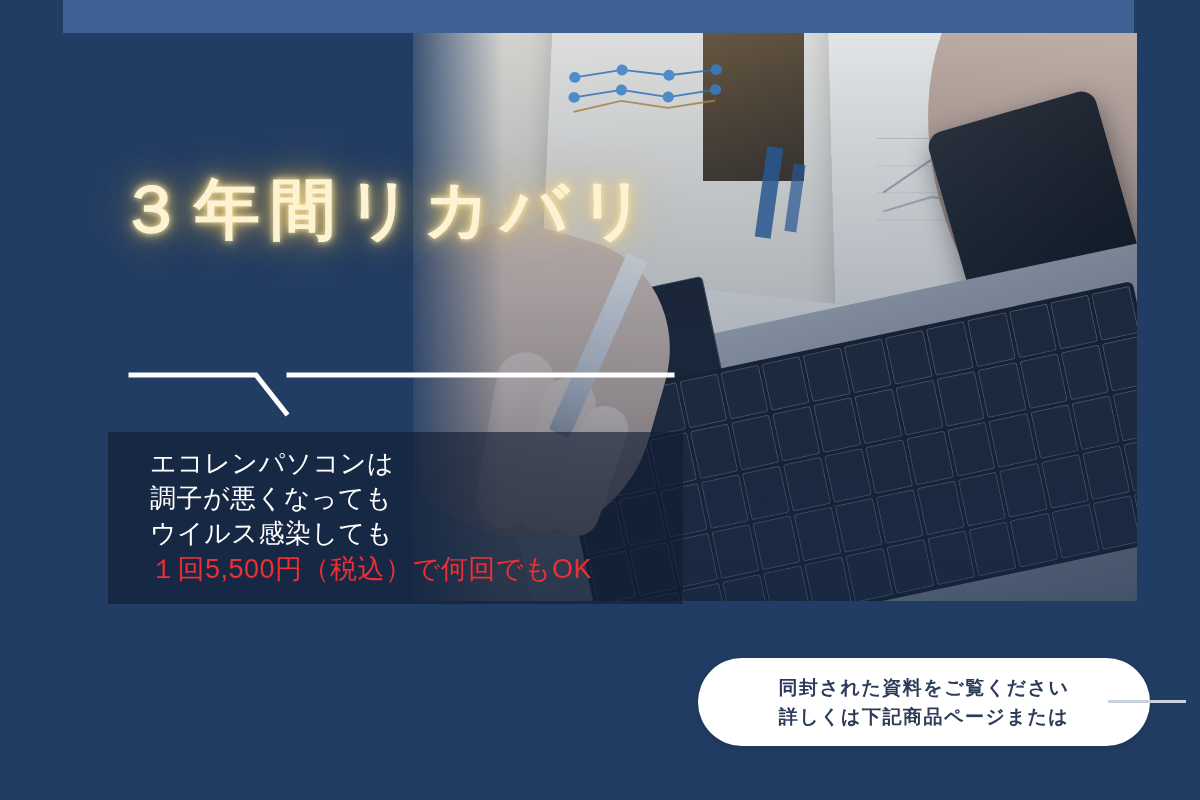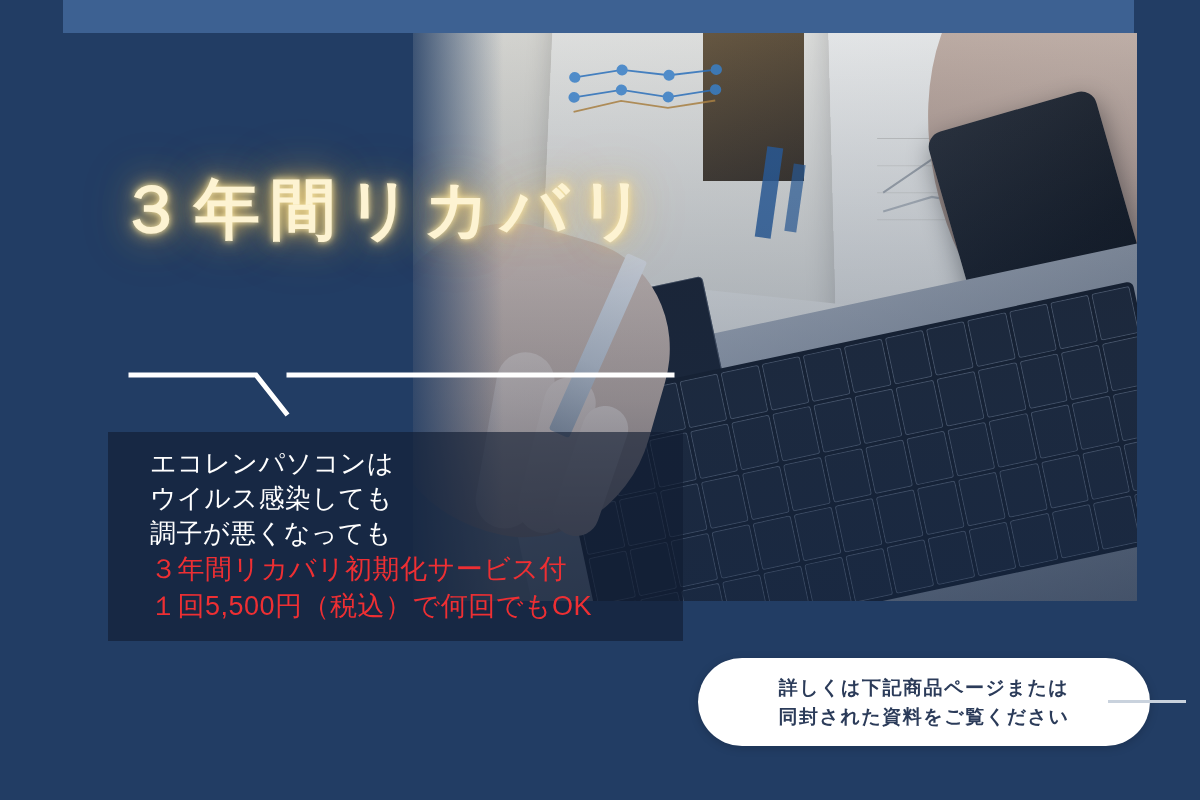--- a/index.html
+++ b/index.html
@@ -461,25 +461,24 @@
     <div class="headline-line">３年間リカバリ</div>
   </div>
 
   <svg class="rule-wrap" viewBox="0 0 1200 800">
     <polyline points="131,375 256,375 286,413" fill="none" stroke="#ffffff" stroke-width="5" stroke-linecap="square"></polyline>
     <line x1="289" y1="375" x2="672" y2="375" stroke="#ffffff" stroke-width="5" stroke-linecap="square"></line>
   </svg>
 
   <div class="copy-panel">
     <div class="copy-line">エコレンパソコンは</div>
+    <div class="copy-line">調子が悪くなっても</div>
     <div class="copy-line">ウイルス感染しても</div>
-    <div class="copy-line">調子が悪くなっても</div>
-    <div class="copy-line accent">３年間リカバリ初期化サービス付</div>
     <div class="copy-line accent">１回5,500円（税込）で何回でもOK</div>
   </div>
 
   <div class="pill-tail"></div>
   <div class="pill">
+    <div class="pill-line">同封された資料をご覧ください</div>
     <div class="pill-line">詳しくは下記商品ページまたは</div>
-    <div class="pill-line">同封された資料をご覧ください</div>
   </div>
 
 </div>
 
 </body></html>

